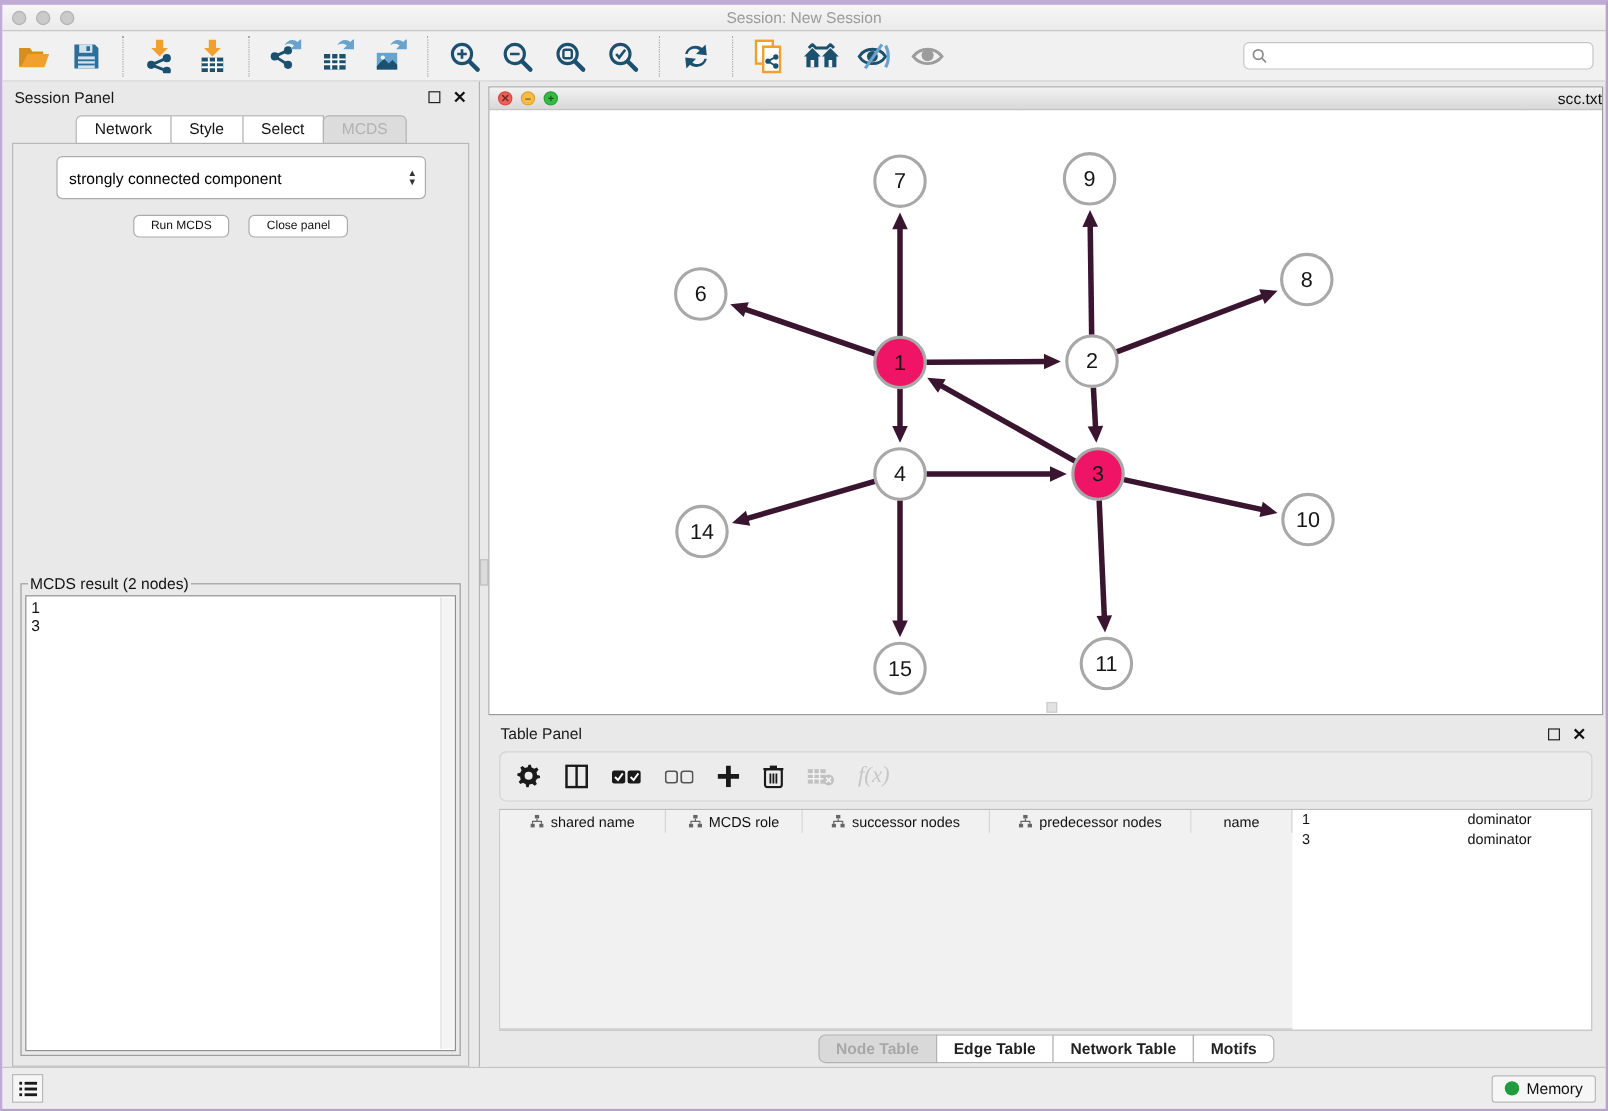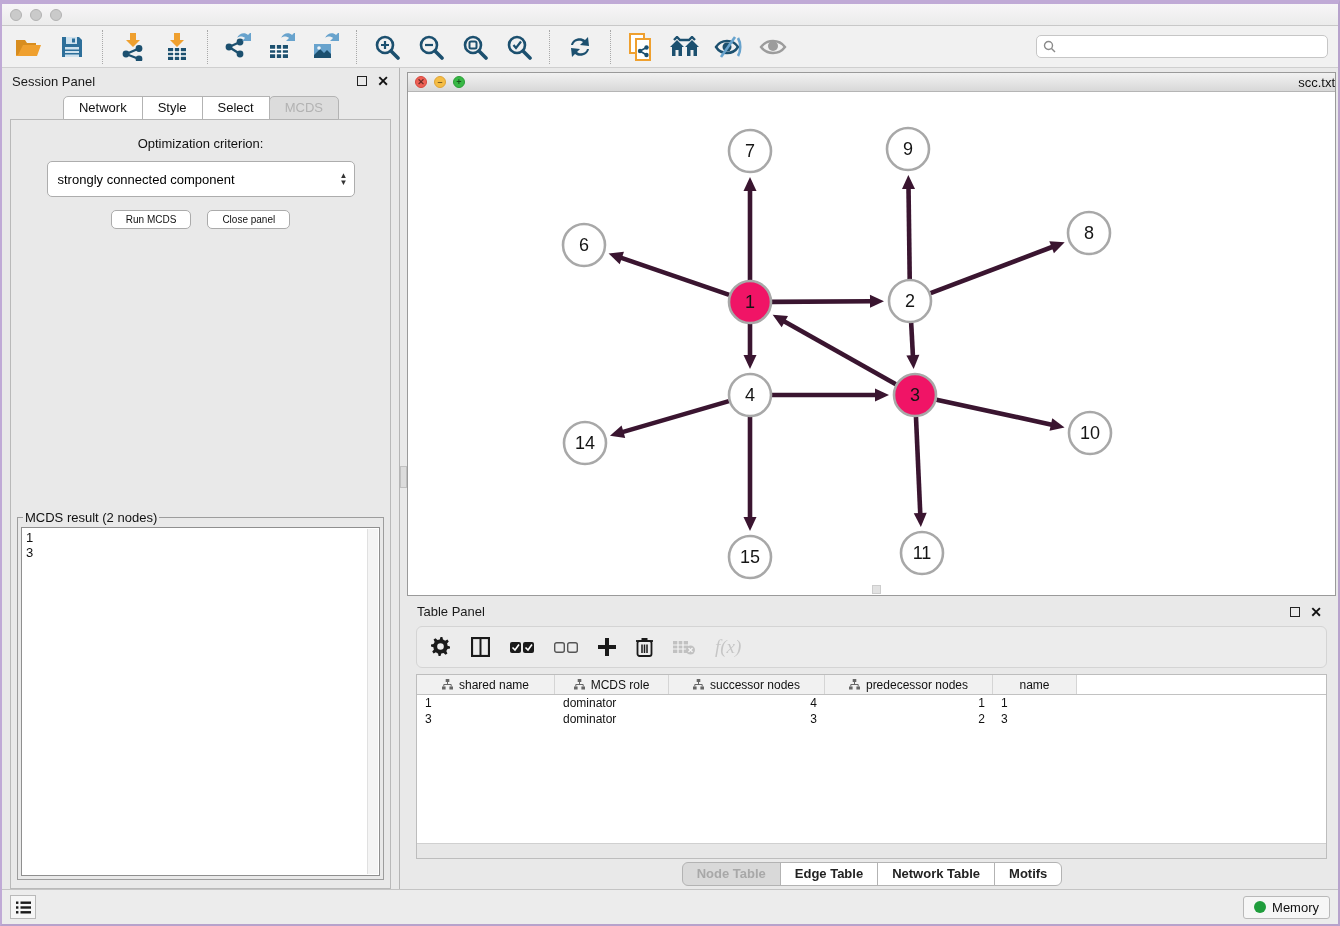--- a/index.html
+++ b/index.html
@@ -75,21 +75,21 @@
   .net-canvas { flex:1; position:relative; overflow:hidden; background:#fff; }
   .net-hscroll { position:absolute; bottom:1px; left:50%; width:9px; height:9px; background:#e2e2e2; border:1px solid #cdcdcd; }
   
   .table-panel { flex:1 1 auto; margin-top:3px; background:#e9e9e9; display:flex; flex-direction:column; min-height:0; padding-right:2px; }
   .tp-header { height:25px; display:flex; align-items:center; padding:0 14px 0 10px; }
   .tp-toolbar { margin:2px 9px 0; height:42px; background:#ececec; border:1px solid #d4d4d4; border-radius:6px;
     display:flex; align-items:center; gap:20px; padding:0 14px; flex:0 0 auto; }
   .tp-tool { display:flex; align-items:center; justify-content:flex-start; cursor:pointer; }
   .tp-tool.disabled { opacity:.45; cursor:default; }
   .fx-label { font-family:"Liberation Serif",serif; font-style:italic; font-size:19px; color:#9a9a9a; }
-  .table-region { margin:6px 9px 0; flex:1 1 auto; background:#fff; border:1px solid #bdbdbd; display:flex; flex-direction:column; min-height:0; }
+  .table-region { margin:6px 9px 0; flex:1 1 auto; background:#fff; border:1px solid #bdbdbd; display:flex; flex-direction:row; min-height:0; }
   .grid-head { display:flex; background:#f1f1f1; border-bottom:1px solid #c2c2c2; flex:0 0 auto; }
   .grid-hcell { height:19px; display:flex; align-items:center; justify-content:center; gap:6px;
     font-size:12px; color:#111; border-right:1px solid #d5d5d5; background:#f1f1f1; cursor:pointer; }
   .grid-hcell.filler { flex:1; border-right:none; background:#fff; }
   .grid-body { flex:1 1 auto; overflow:hidden; }
   .grid-row { display:flex; height:16px; align-items:center; }
   .grid-cell { font-size:12px; color:#111; padding:0 8px; white-space:nowrap; overflow:hidden; }
   .tr-scroll { flex:0 0 auto; height:15px; background:#e7e7e7; border-top:1px solid #d0d0d0; }
   .tp-tabs { height:25px; flex:0 0 auto; display:flex; justify-content:center; align-items:center; margin:2px 0 3px; }
   .tp-tab { background:#fff; border:1px solid #b3b3b3; margin-right:-1px; padding:3px 14px 4px; font-size:13px; font-weight:bold; color:#222; cursor:pointer; }
@@ -107,20 +107,21 @@
 </style>
 </head>
 <body>
 
 <div class="titlebar">
   <div class="traffic">
     <span class="tl"></span>
     <span class="tl"></span>
     <span class="tl"></span>
   </div>
+  <div class="win-title">Session: New Session</div>
 </div>
 
 <div class="toolbar">
   <div class="tb-group">
     <div class="tb-btn">
       <svg width="27" height="22" viewBox="0 0 27 22">
           <path d="M1 4 L1 20 L22 20 L26 9 L8 9 L5 4 Z" fill="#efa02f"></path>
           <path d="M1 4 L10 4 L12 7 L21 7 L21 9 L8 9 L3 19 L1 19 Z" fill="#d88d1f"></path>
         </svg>
     </div>
@@ -278,21 +279,20 @@
         <span class="close-ico">✕</span>
       </span>
     </div>
     <div class="cp-tabs" id="cp-tabs">
         <div class="cp-tab">Network</div>
         <div class="cp-tab">Style</div>
         <div class="cp-tab">Select</div>
         <div class="cp-tab selected">MCDS</div>
       </div>
     <div class="cp-box">
-      <div class="opt-label">Optimization criterion:</div>
       <div class="combo">
         <span>strongly connected component</span>
         <span class="stepper">
             <span>▲</span>
             <span>▼</span>
           </span>
       </div>
       <div class="cp-buttons">
         <button class="btn">Run MCDS</button>
         <button class="btn">Close panel</button>

